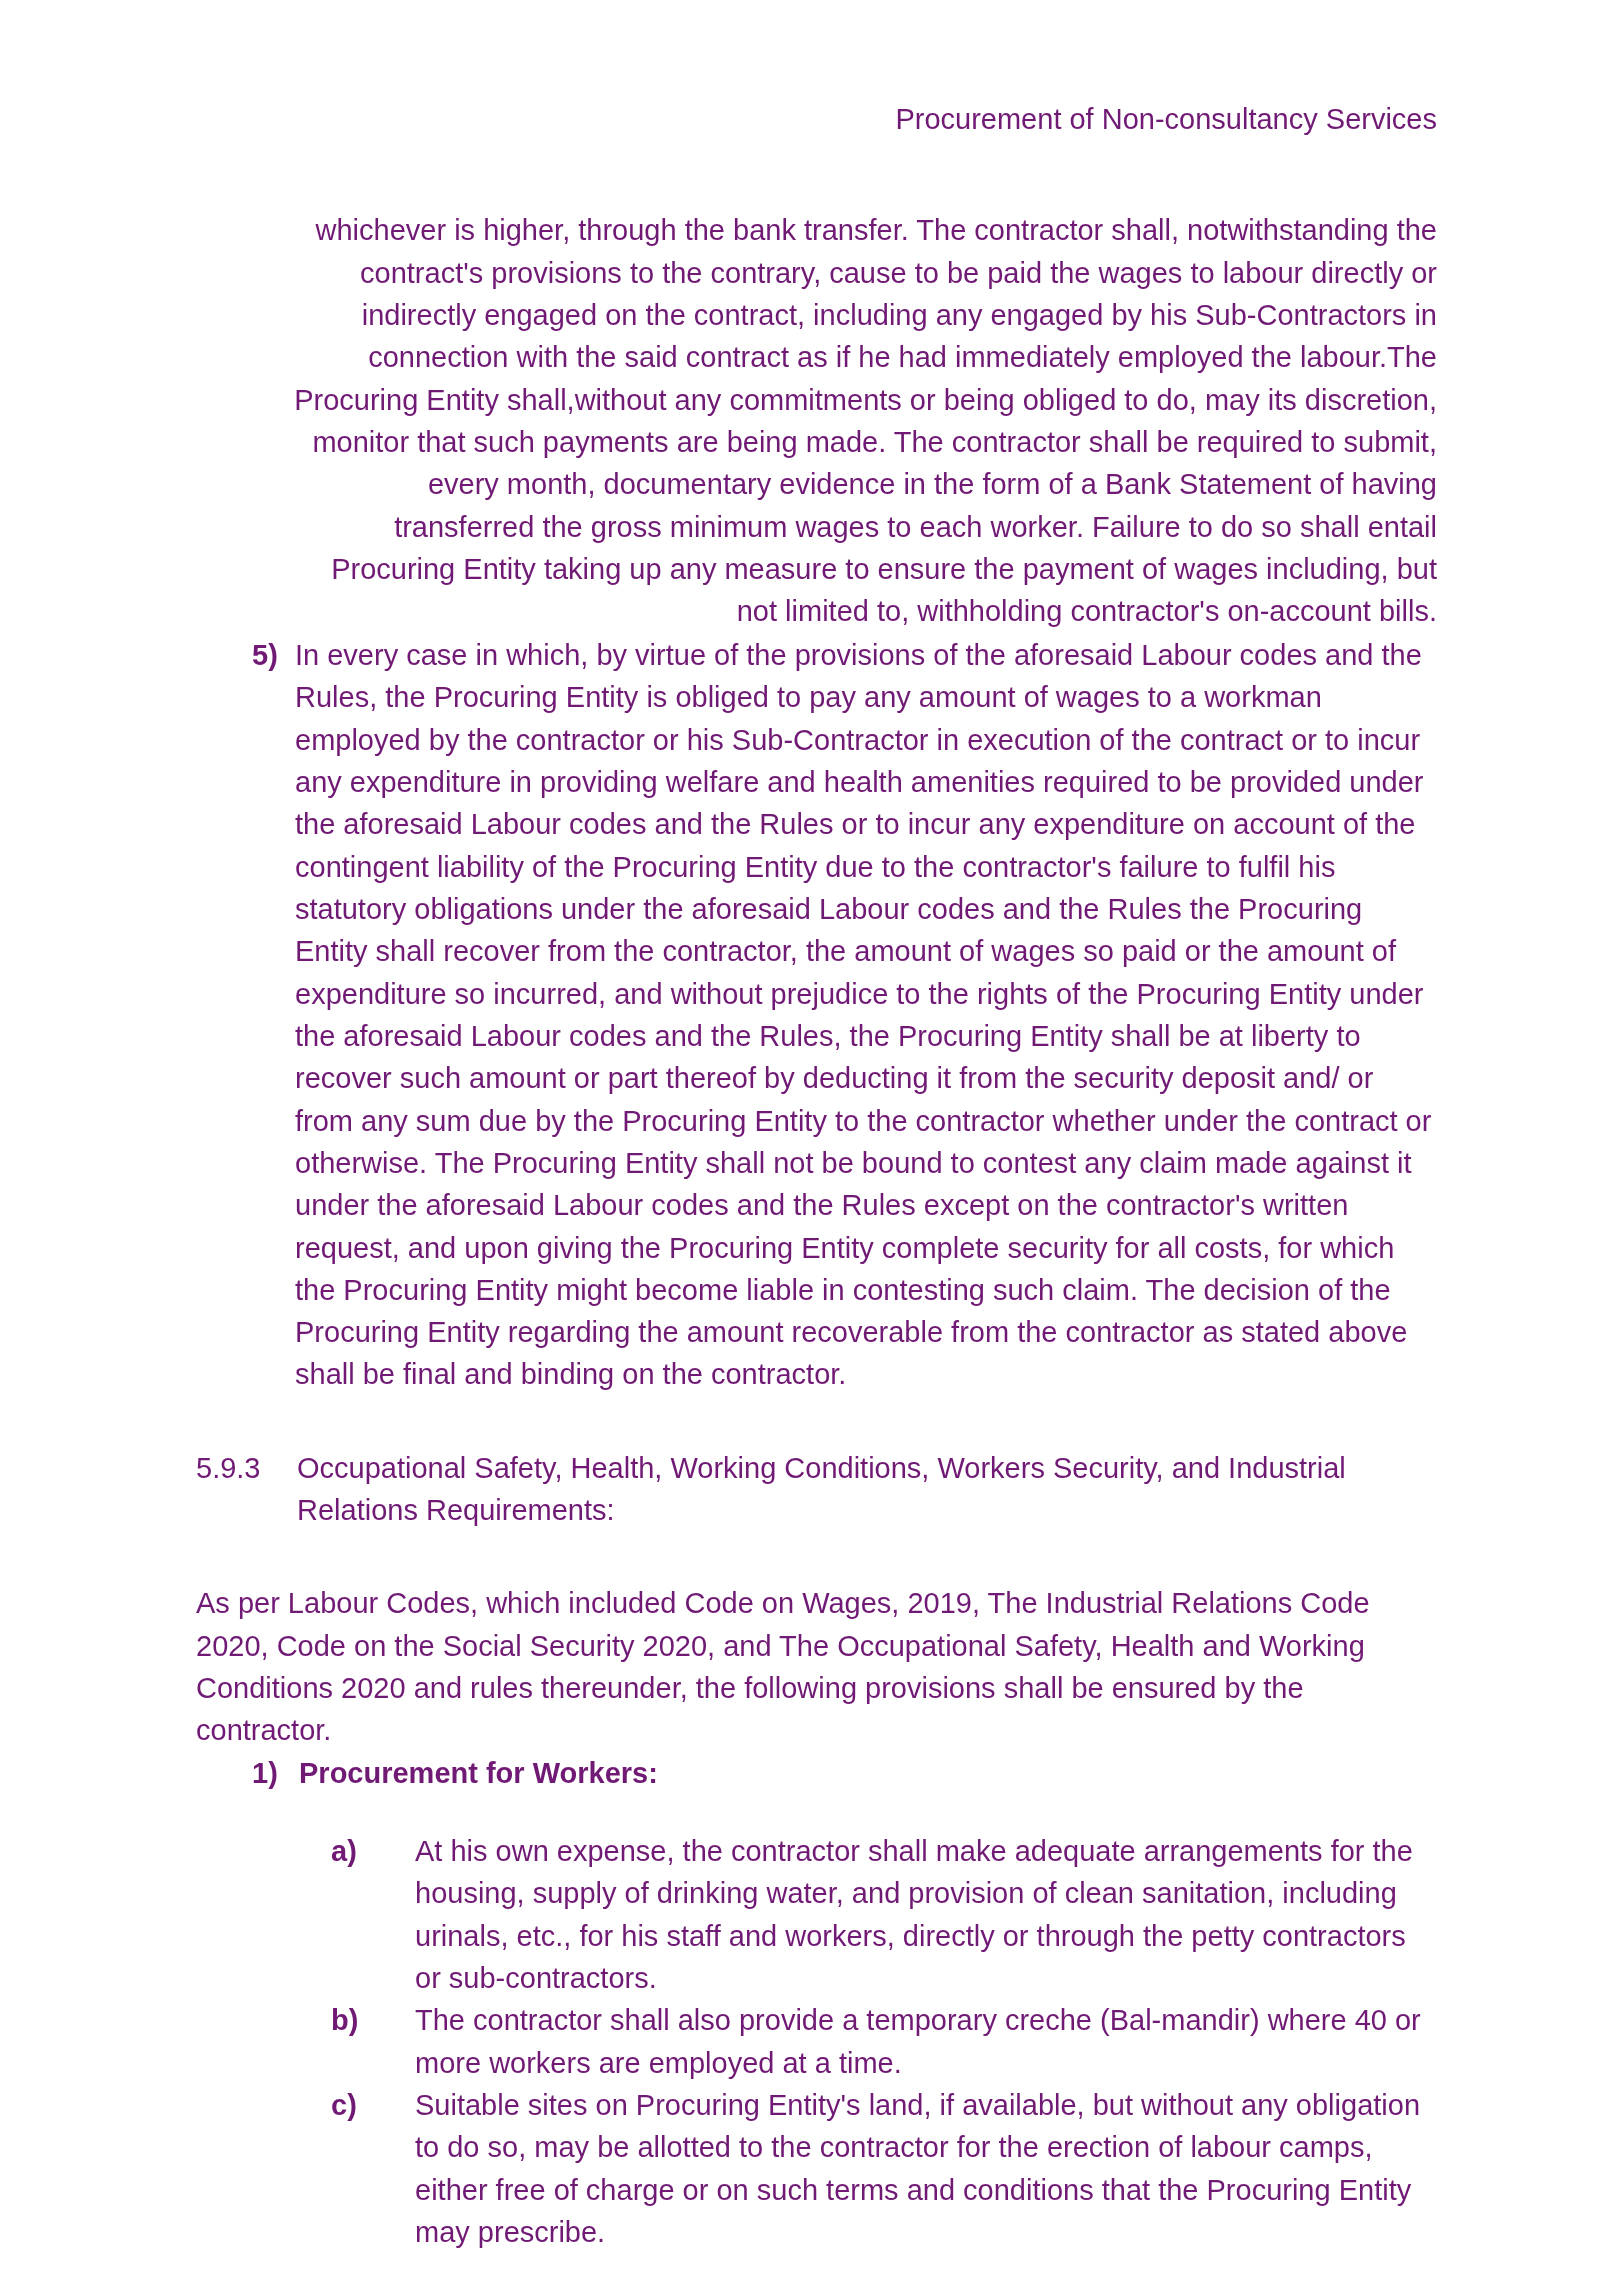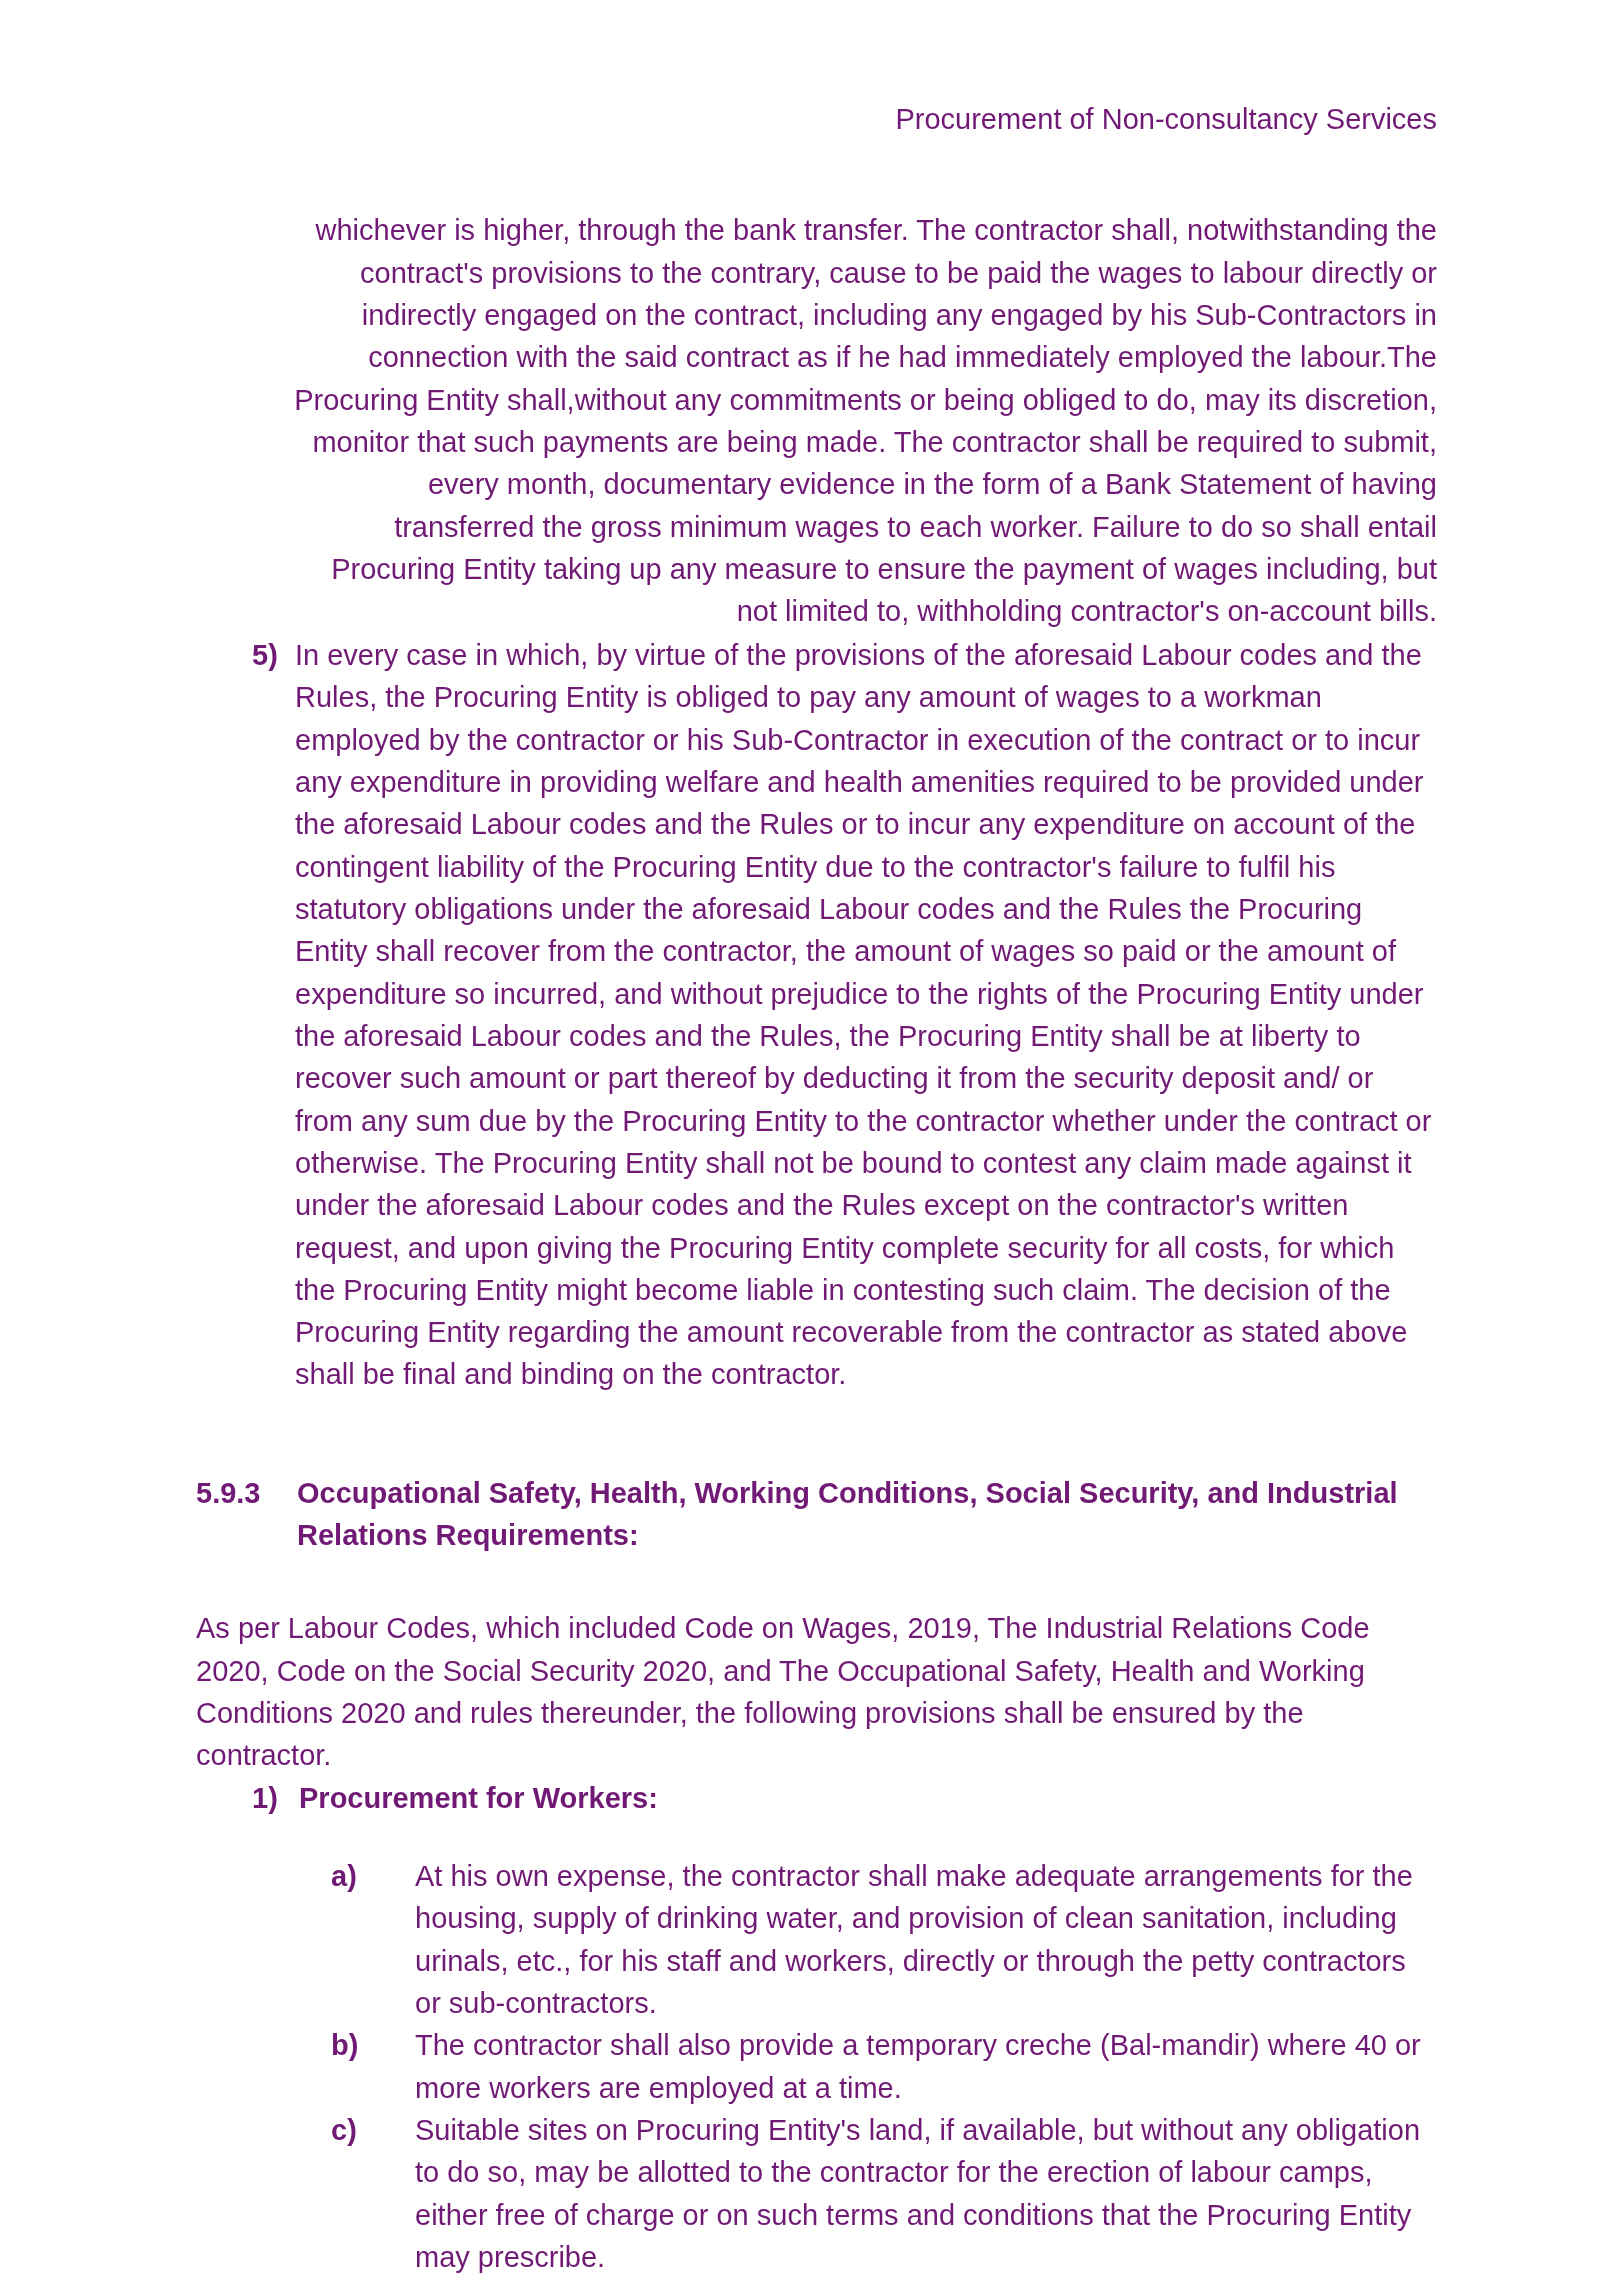--- a/index.html
+++ b/index.html
@@ -32,22 +32,22 @@
     margin-left: 56px;
     margin-top: 1.3px;
   }
   .num-item .num-label {
     width: 43px;
     flex-shrink: 0;
     font-weight: bold;
   }
   .section-heading {
     display: flex;
-    font-weight: bold;
-    margin-top: 76px;
+    font-weight: normal;
+    margin-top: 51px;
     margin-bottom: 51px;
     justify-content: flex-end;
   }
   .section-heading .sec-num {
     width: 101px;
     flex-shrink: 0;
   }
   .plain-para {
   }
   .bold-item {
@@ -89,21 +89,21 @@
 
   <div class="para-indent">whichever is higher, through the bank transfer. The contractor shall, notwithstanding the contract's provisions to the contrary, cause to be paid the wages to labour directly or indirectly engaged on the contract, including any engaged by his Sub-Contractors in connection with the said contract as if he had immediately employed the labour.The Procuring Entity shall,without any commitments or being obliged to do, may its discretion, monitor that such payments are being made. The contractor shall be required to submit, every month, documentary evidence in the form of a Bank Statement of having transferred the gross minimum wages to each worker. Failure to do so shall entail Procuring Entity taking up any measure to ensure the payment of wages including, but not limited to, withholding contractor's on-account bills.</div>
 
   <div class="num-item">
     <span class="num-label">5)</span>
     <span class="num-text">In every case in which, by virtue of the provisions of the aforesaid Labour codes and the Rules, the Procuring Entity is obliged to pay any amount of wages to a workman employed by the contractor or his Sub-Contractor in execution of the contract or to incur any expenditure in providing welfare and health amenities required to be provided under the aforesaid Labour codes and the Rules or to incur any expenditure on account of the contingent liability of the Procuring Entity due to the contractor's failure to fulfil his statutory obligations under the aforesaid Labour codes and the Rules the Procuring Entity shall recover from the contractor, the amount of wages so paid or the amount of expenditure so incurred, and without prejudice to the rights of the Procuring Entity under the aforesaid Labour codes and the Rules, the Procuring Entity shall be at liberty to recover such amount or part thereof by deducting it from the security deposit and/ or from any sum due by the Procuring Entity to the contractor whether under the contract or otherwise. The Procuring Entity shall not be bound to contest any claim made against it under the aforesaid Labour codes and the Rules except on the contractor's written request, and upon giving the Procuring Entity complete security for all costs, for which the Procuring Entity might become liable in contesting such claim. The decision of the Procuring Entity regarding the amount recoverable from the contractor as stated above shall be final and binding on the contractor.</span>
   </div>
 
   <div class="section-heading">
     <span class="sec-num">5.9.3</span>
-    <span class="sec-text">Occupational Safety, Health, Working Conditions, Social Security, and Industrial Relations Requirements:</span>
+    <span class="sec-text">Occupational Safety, Health, Working Conditions, Workers Security, and Industrial Relations Requirements:</span>
   </div>
 
   <div class="plain-para">As per Labour Codes, which included Code on Wages, 2019, The Industrial Relations Code 2020, Code on the Social Security 2020, and The Occupational Safety, Health and Working Conditions 2020 and rules thereunder, the following provisions shall be ensured by the contractor.</div>
 
   <div class="bold-item">
     <span class="num-label">1)</span>
     <span>Procurement for Workers:</span>
   </div>
 
   <div class="sub-item">

